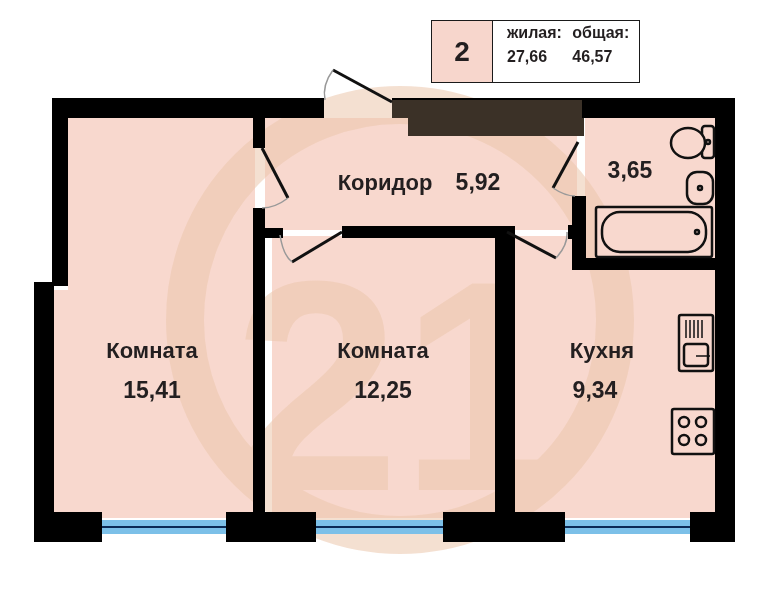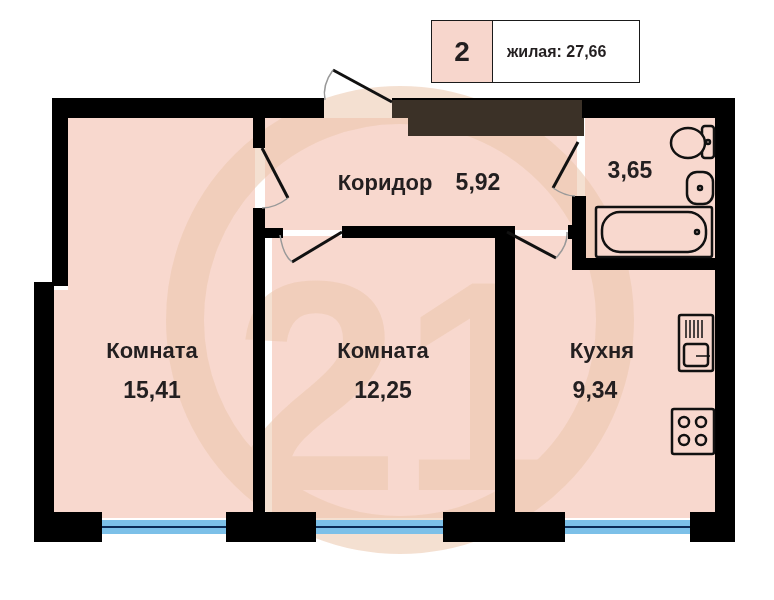--- a/index.html
+++ b/index.html
@@ -1,29 +1,30 @@
 <!DOCTYPE html>
 <html><head>
 <meta charset="utf-8">
 <style>
   html,body{margin:0;padding:0;background:#ffffff;}
   body{width:774px;height:600px;position:relative;overflow:hidden;font-family:"Liberation Sans",sans-serif;}
   .legend{position:absolute;left:431px;top:20px;width:209px;height:63px;border:1.5px solid #1a1a1a;display:flex;box-sizing:border-box;background:#fff;}
   .legend .rooms{width:60px;background:#f7d6cc;border-right:1.5px solid #1a1a1a;display:flex;align-items:center;justify-content:center;font-weight:bold;font-size:28px;color:#231f20;}
-  .legend .areas{flex:1;display:flex;flex-direction:column;justify-content:center;padding-left:14px;font-size:16px;color:#231f20;line-height:24px;font-weight:bold;}
+  .legend .areas{flex:1;display:flex;justify-content:center;padding-left:14px;font-size:16px;color:#231f20;line-height:24px;font-weight:bold;}
   svg{position:absolute;left:0;top:0;}
   .lbl{font-family:"Liberation Sans",sans-serif;font-weight:bold;fill:#231f20;}
 </style>
 </head>
 <body>
 
 <div class="legend">
   <div class="rooms">2</div>
   <div class="areas">
     <div>жилая: 27,66</div>
+    <div>общая: 46,57</div>
   </div>
 </div>
 
 <svg width="774" height="600" viewBox="0 0 774 600">
 
   <g>
     <rect x="68" y="118" width="187" height="400" fill="#f8d8ce"></rect>
     <rect x="48" y="290" width="20" height="228" fill="#f8d8ce"></rect>
     <rect x="265" y="118" width="312" height="112" fill="#f8d8ce"></rect>
     <rect x="272" y="236" width="225" height="282" fill="#f8d8ce"></rect>

